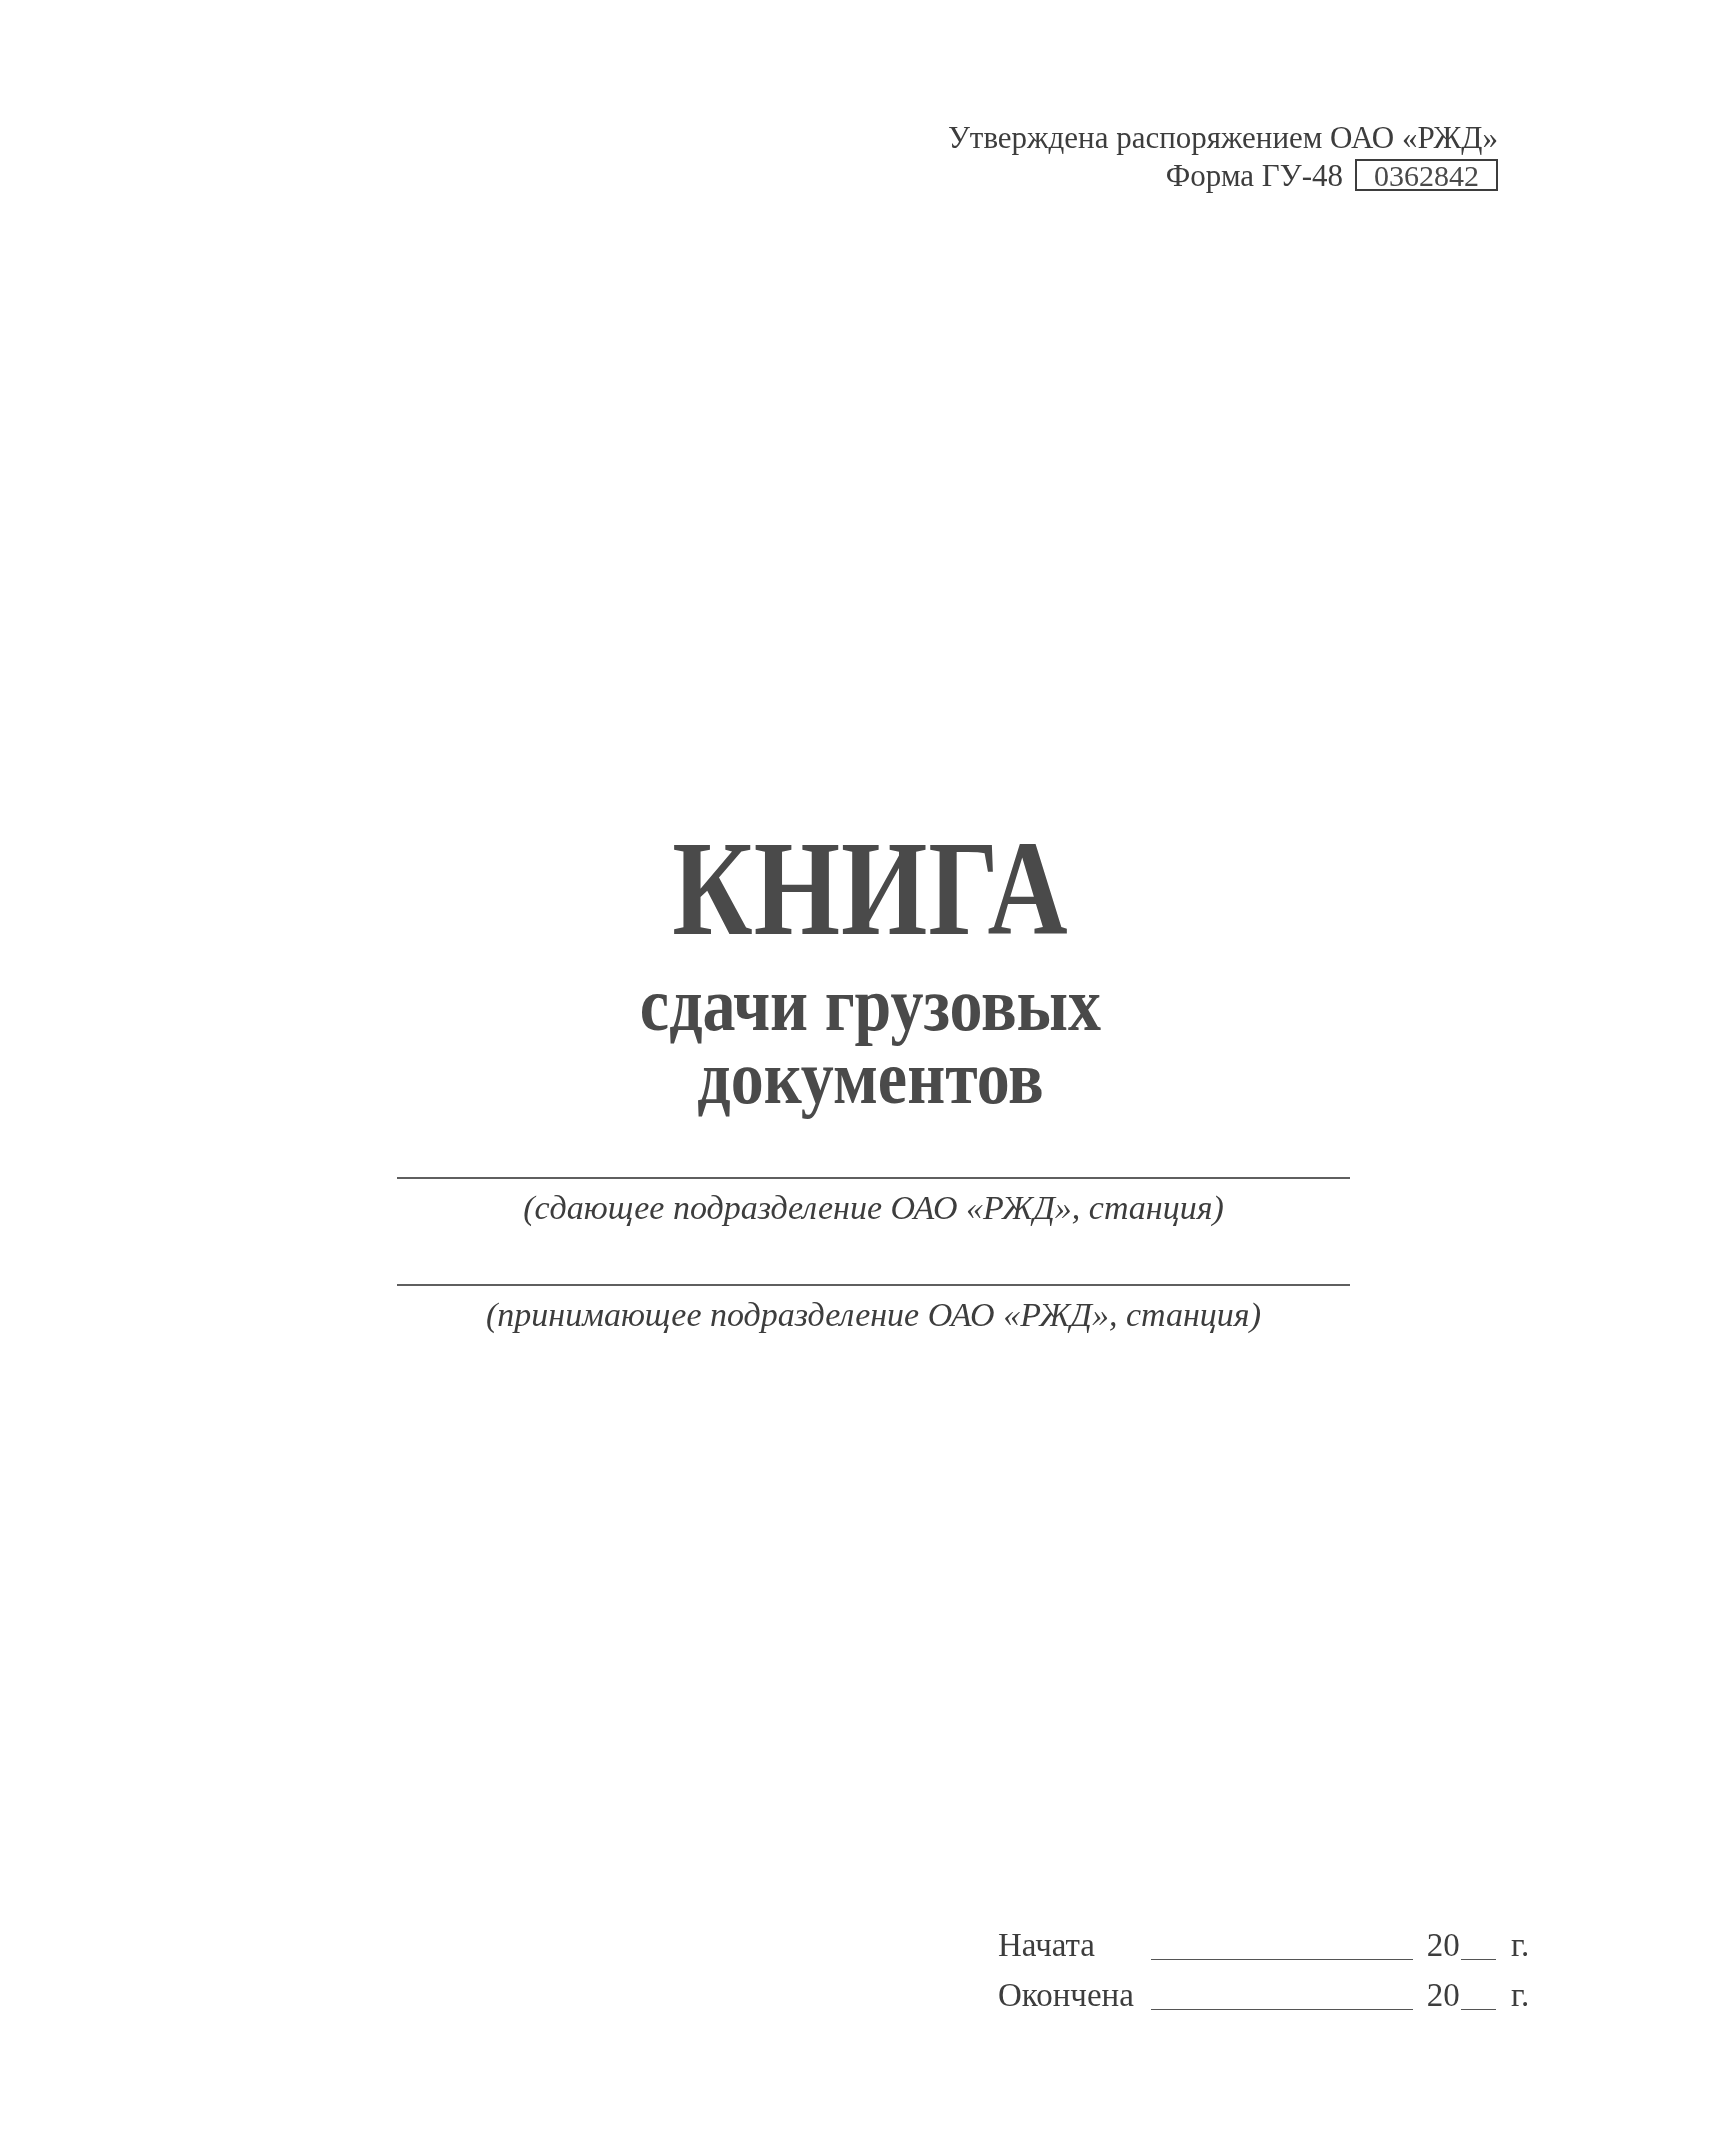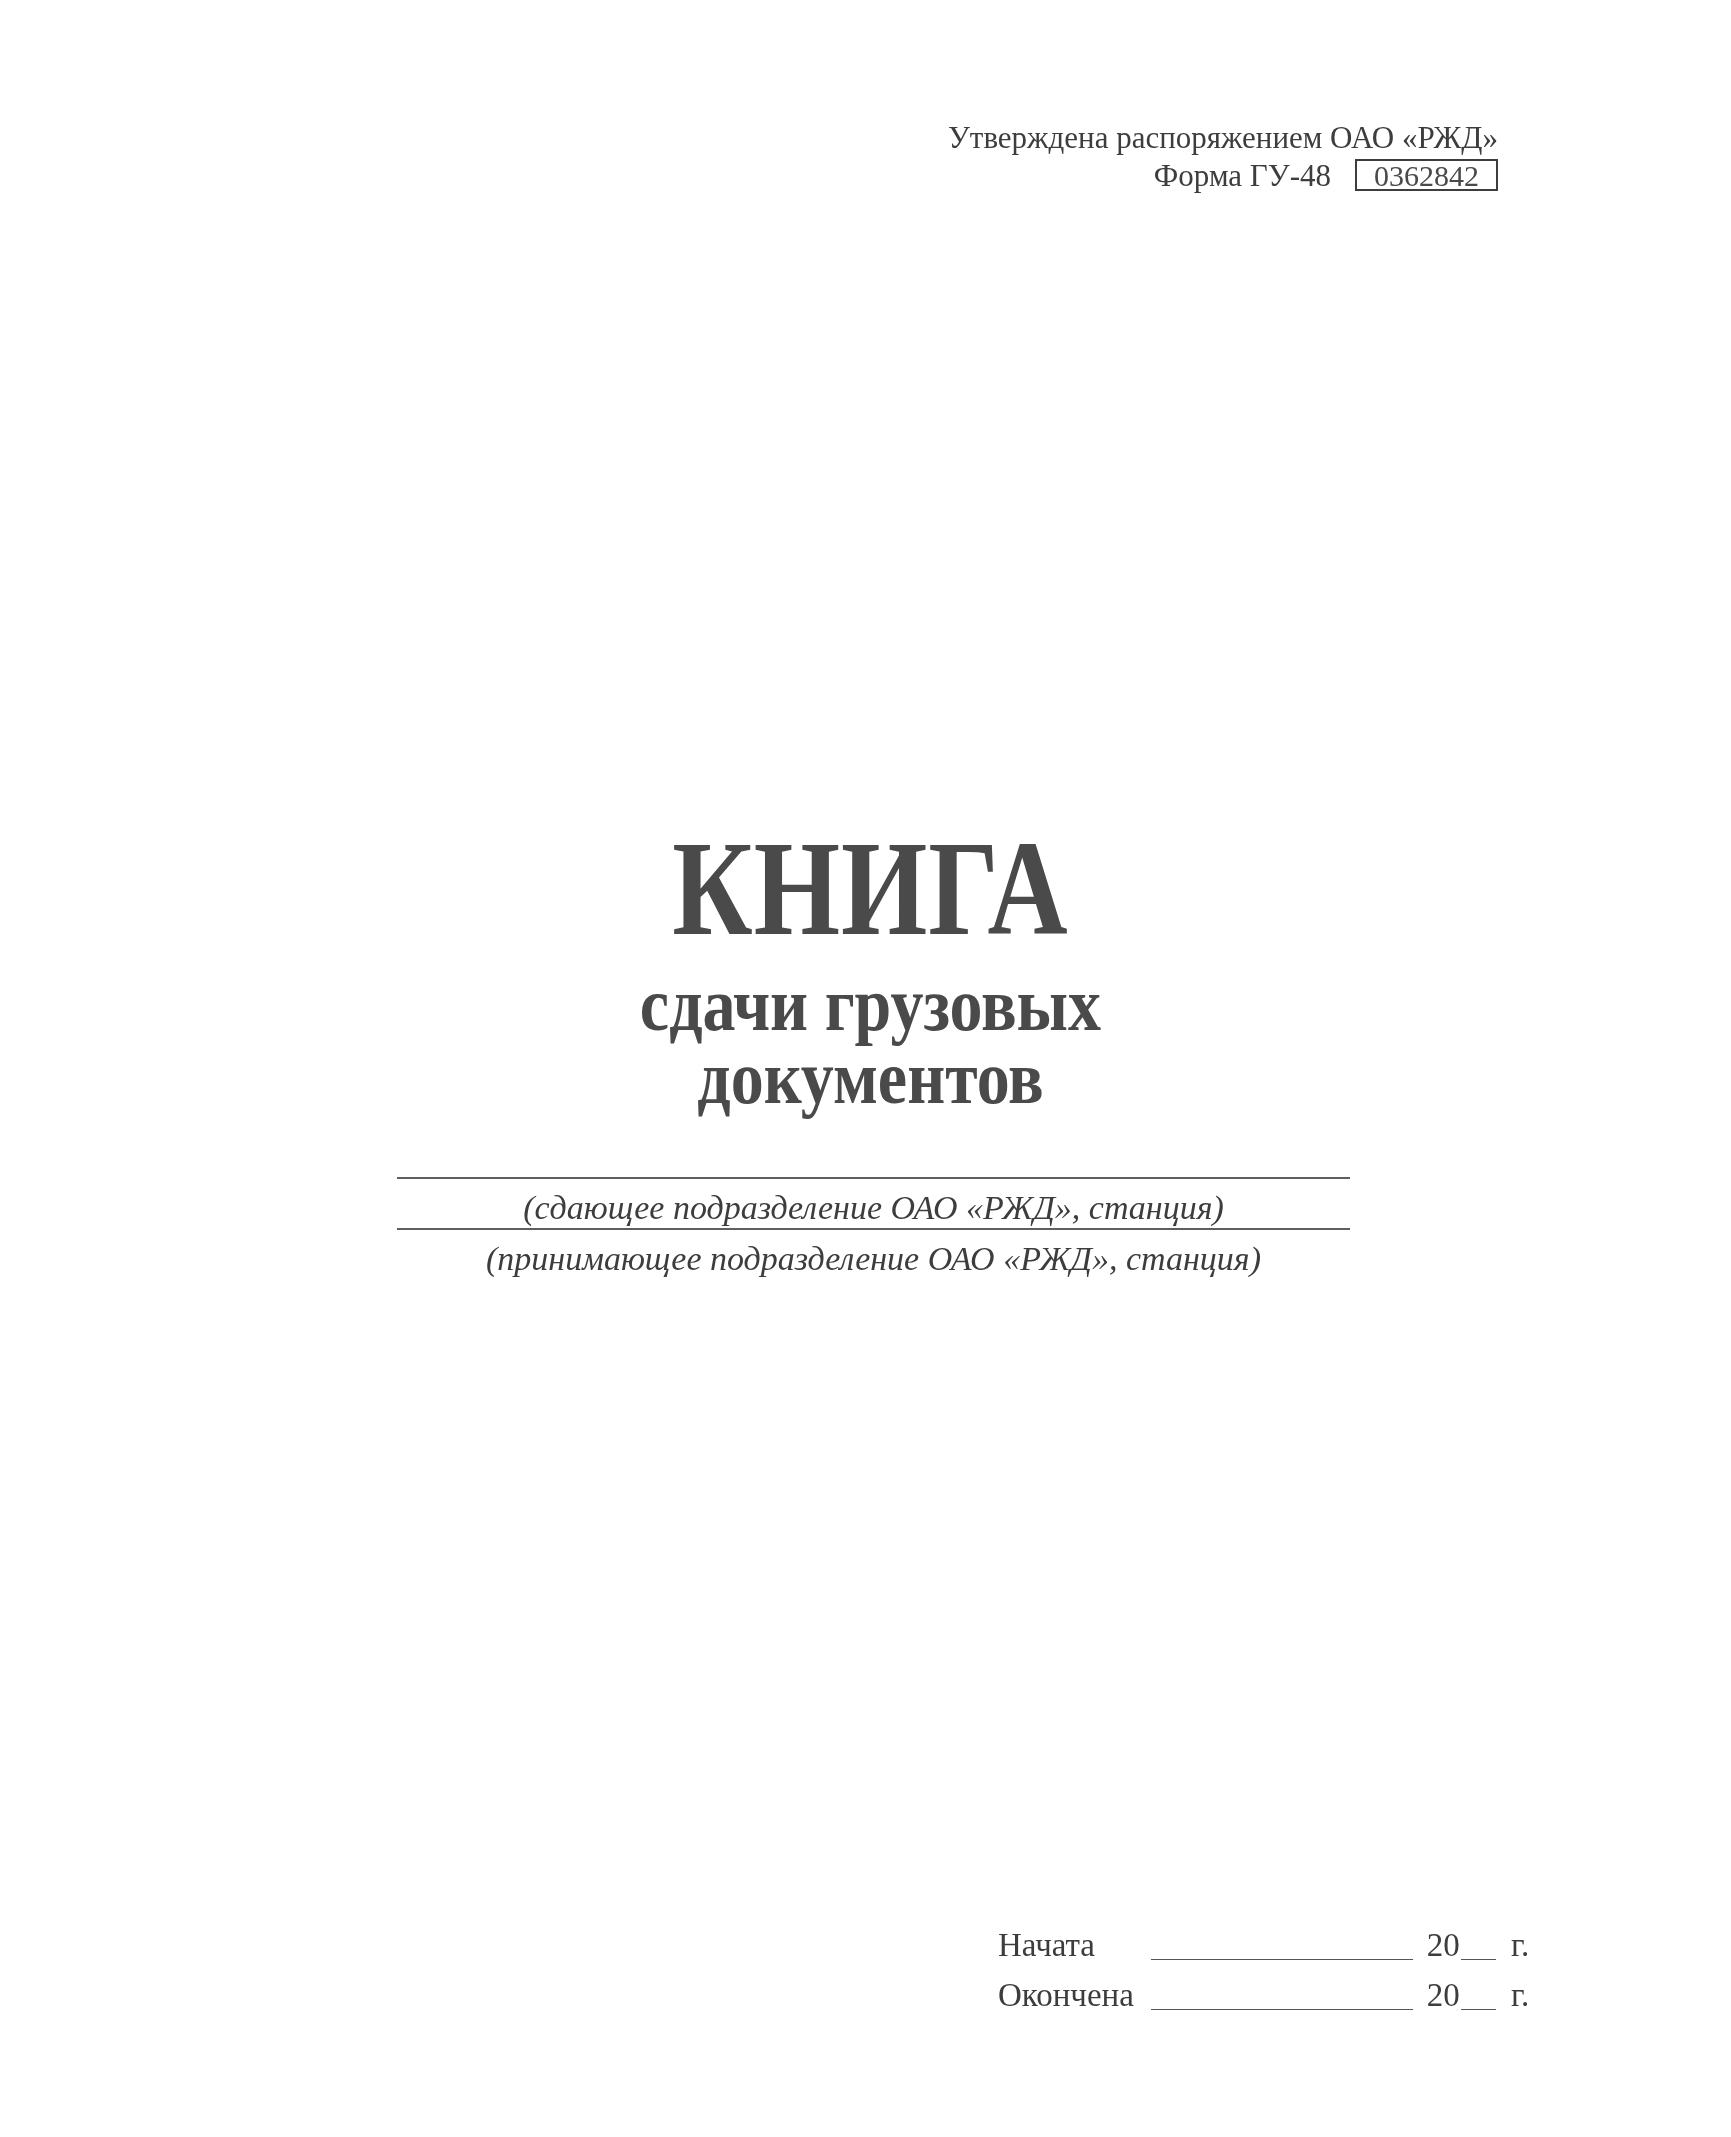--- a/index.html
+++ b/index.html
@@ -26,21 +26,21 @@
   .form-row {
     display: flex;
     justify-content: flex-end;
     align-items: center;
     margin-top: 2.7px;
   }
   .form-box {
     border: 2.7px solid #3d3d3d;
     width: 139px;
     height: 28px;
-    margin-left: 24px;
+    margin-left: 12px;
     display: flex;
     align-items: center;
     justify-content: center;
     font-size: 30px;
     color: #4a4a4a;
   }
 
   
   .title-block {
     position: absolute;
@@ -68,21 +68,21 @@
   .title-sub.first { margin-top: 33px; }
 
   
   .field {
     position: absolute;
     left: 397px;
     width: 953px;
     text-align: center;
   }
   .field-1 { top: 1177px; }
-  .field-2 { top: 1228px; }
+  .field-2 { top: 1284px; }
   .field-line {
     height: 1.8px;
     background: #5f5f5f;
   }
   .field-caption {
     font-style: italic;
     font-size: 34px;
     line-height: 40px;
     margin-top: 9px;
     color: #3d3d3d;

